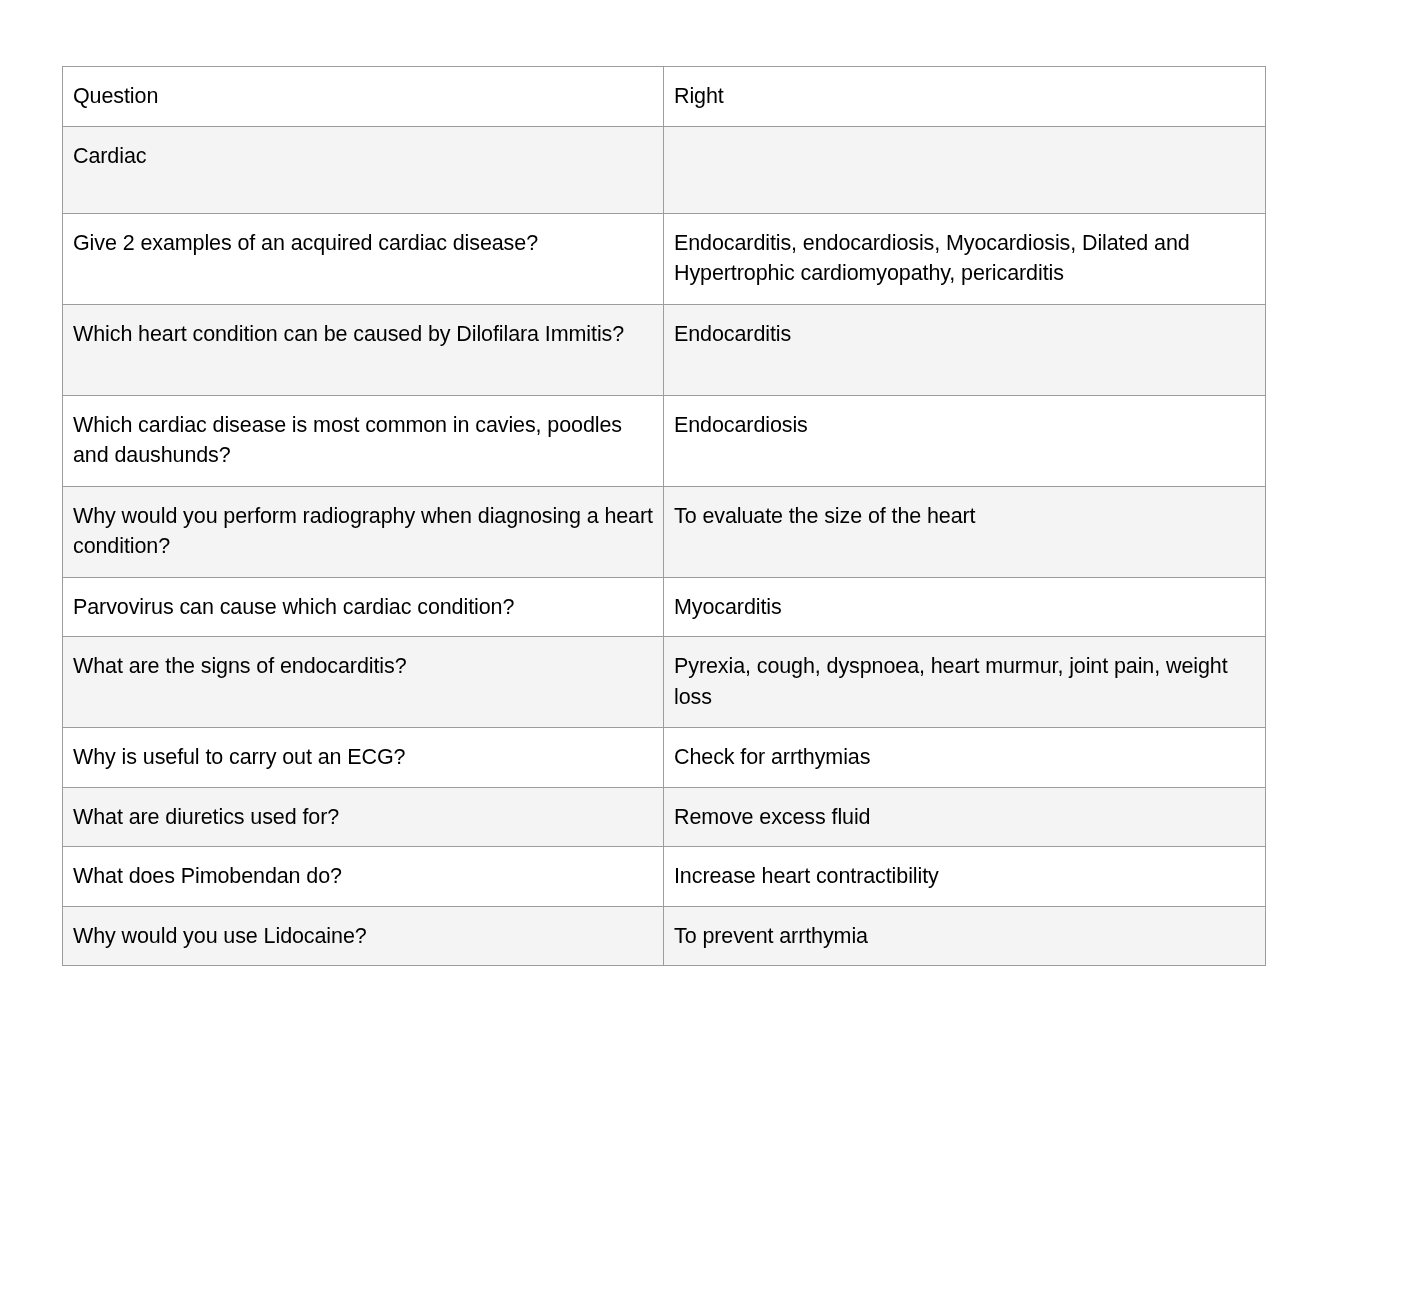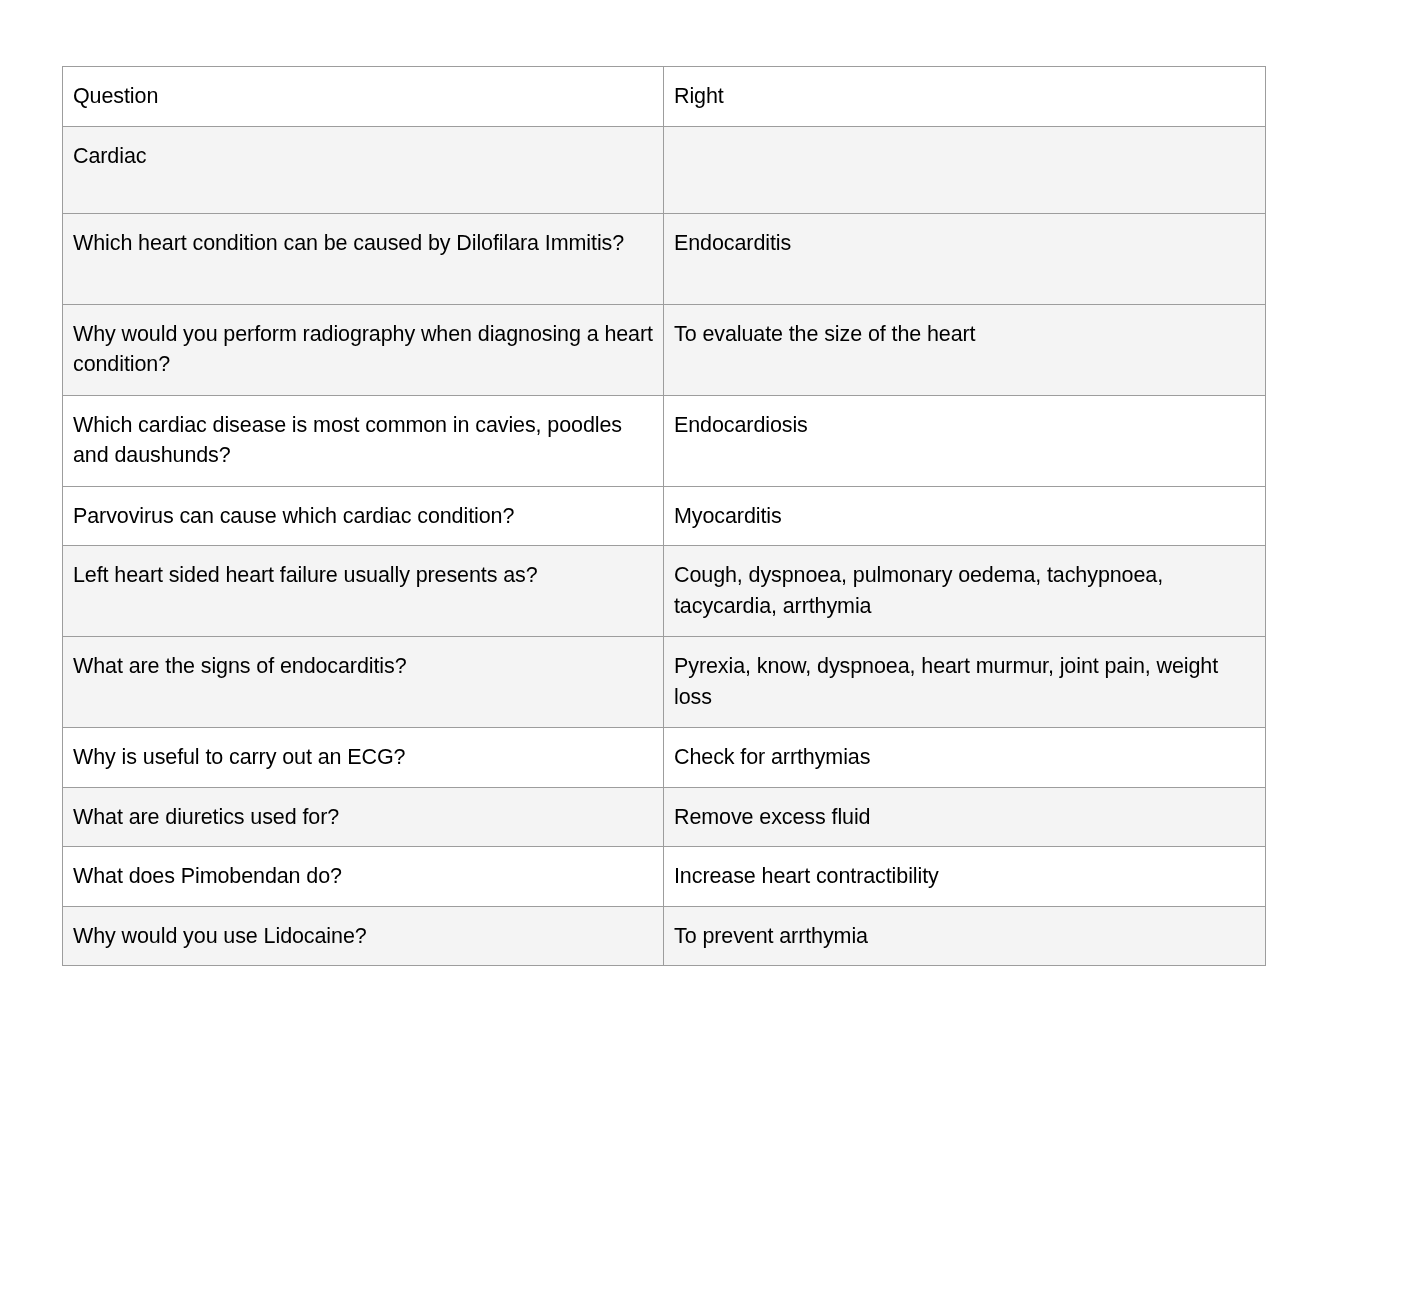--- a/index.html
+++ b/index.html
@@ -75,43 +75,43 @@
       <tr class="r-header">
         <td>Question</td>
         <td>Right</td>
       </tr>
     </thead>
     <tbody id="table-body">
         <tr class="r-section shaded">
           <td>Cardiac</td>
           <td class="cell-empty"></td>
         </tr>
+        <tr class="r-2line">
+          <td>Give 2 examples of an acquired cardiac disease?</td>
+          <td>Endocarditis, endocardiosis, Myocardiosis, Dilated and Hypertrophic cardiomyopathy, pericarditis</td>
+        </tr>
         <tr class="r-2line shaded">
           <td>Which heart condition can be caused by Dilofilara Immitis?</td>
           <td>Endocarditis</td>
         </tr>
+        <tr class="r-2line">
+          <td>Which cardiac disease is most common in cavies, poodles and daushunds?</td>
+          <td>Endocardiosis</td>
+        </tr>
         <tr class="r-2line shaded">
           <td>Why would you perform radiography when diagnosing a heart condition?</td>
           <td>To evaluate the size of the heart</td>
-        </tr>
-        <tr class="r-2line">
-          <td>Which cardiac disease is most common in cavies, poodles and daushunds?</td>
-          <td>Endocardiosis</td>
         </tr>
         <tr class="r-1line">
           <td>Parvovirus can cause which cardiac condition?</td>
           <td>Myocarditis</td>
         </tr>
         <tr class="r-2line shaded">
-          <td>Left heart sided heart failure usually presents as?</td>
-          <td>Cough, dyspnoea, pulmonary oedema, tachypnoea, tacycardia, arrthymia</td>
-        </tr>
-        <tr class="r-2line shaded">
           <td>What are the signs of endocarditis?</td>
-          <td>Pyrexia, know, dyspnoea, heart murmur, joint pain, weight loss</td>
+          <td>Pyrexia, cough, dyspnoea, heart murmur, joint pain, weight loss</td>
         </tr>
         <tr class="r-1line">
           <td>Why is useful to carry out an ECG?</td>
           <td>Check for arrthymias</td>
         </tr>
         <tr class="r-1line shaded">
           <td>What are diuretics used for?</td>
           <td>Remove excess fluid</td>
         </tr>
         <tr class="r-1line">

